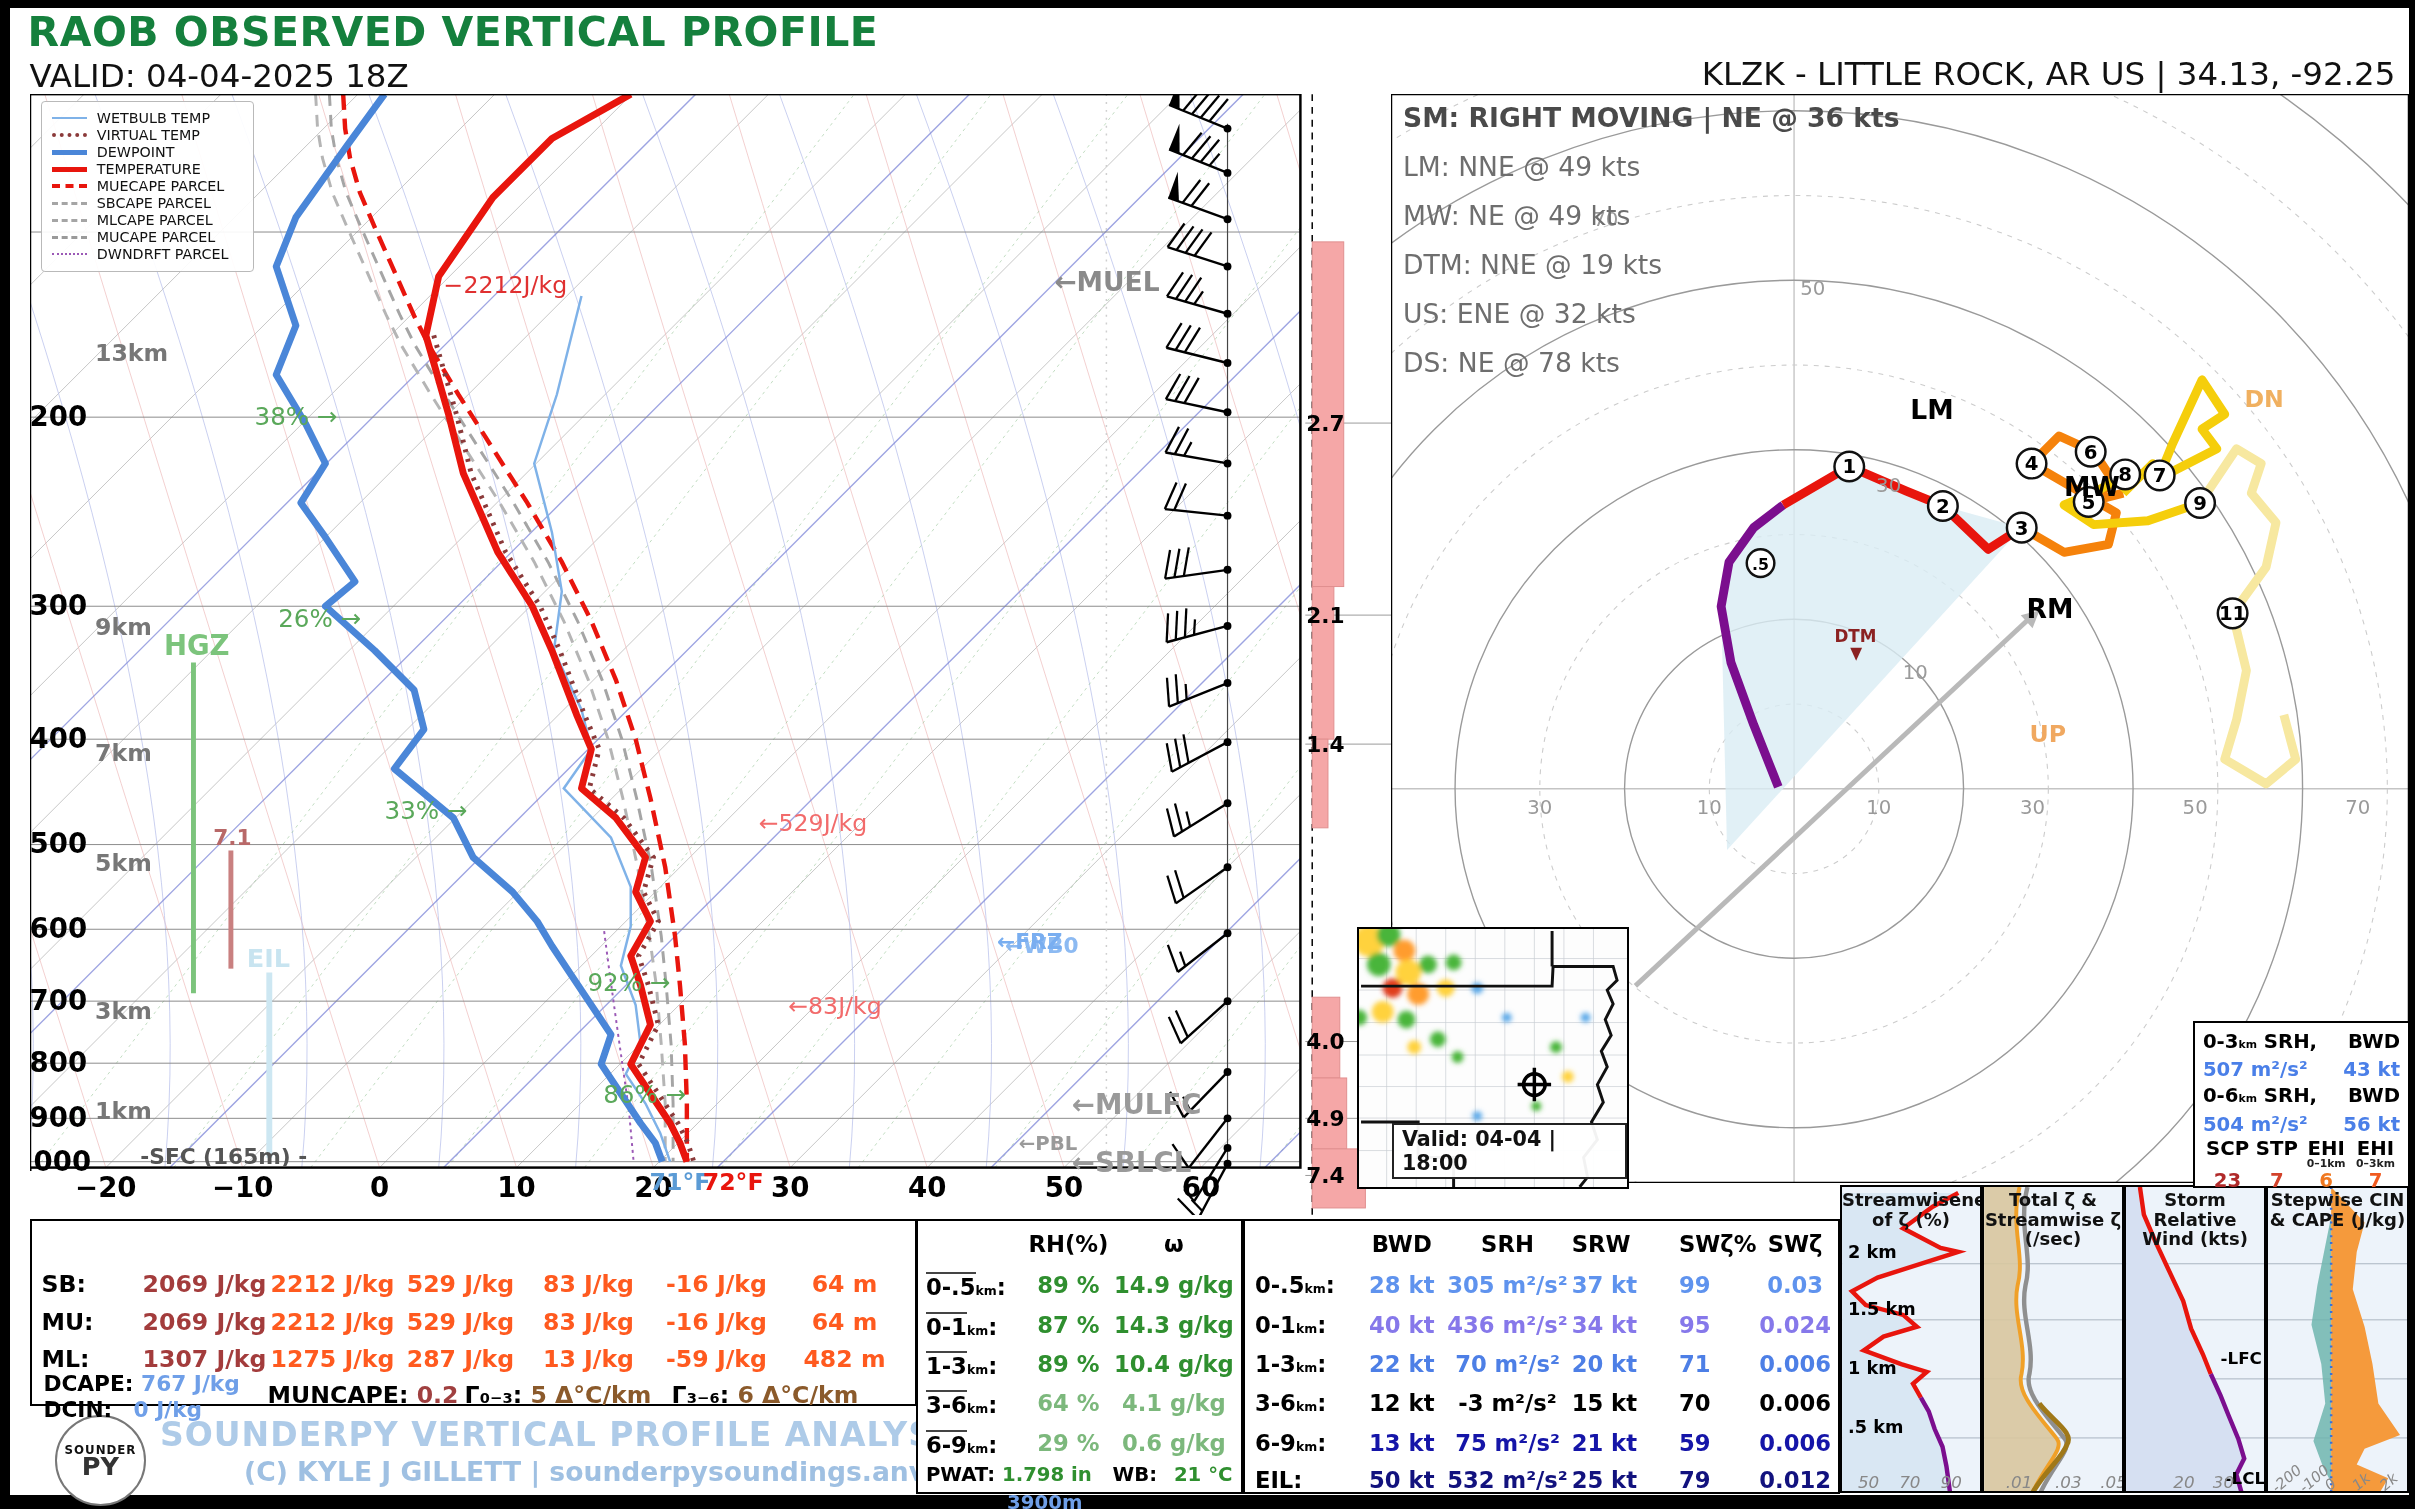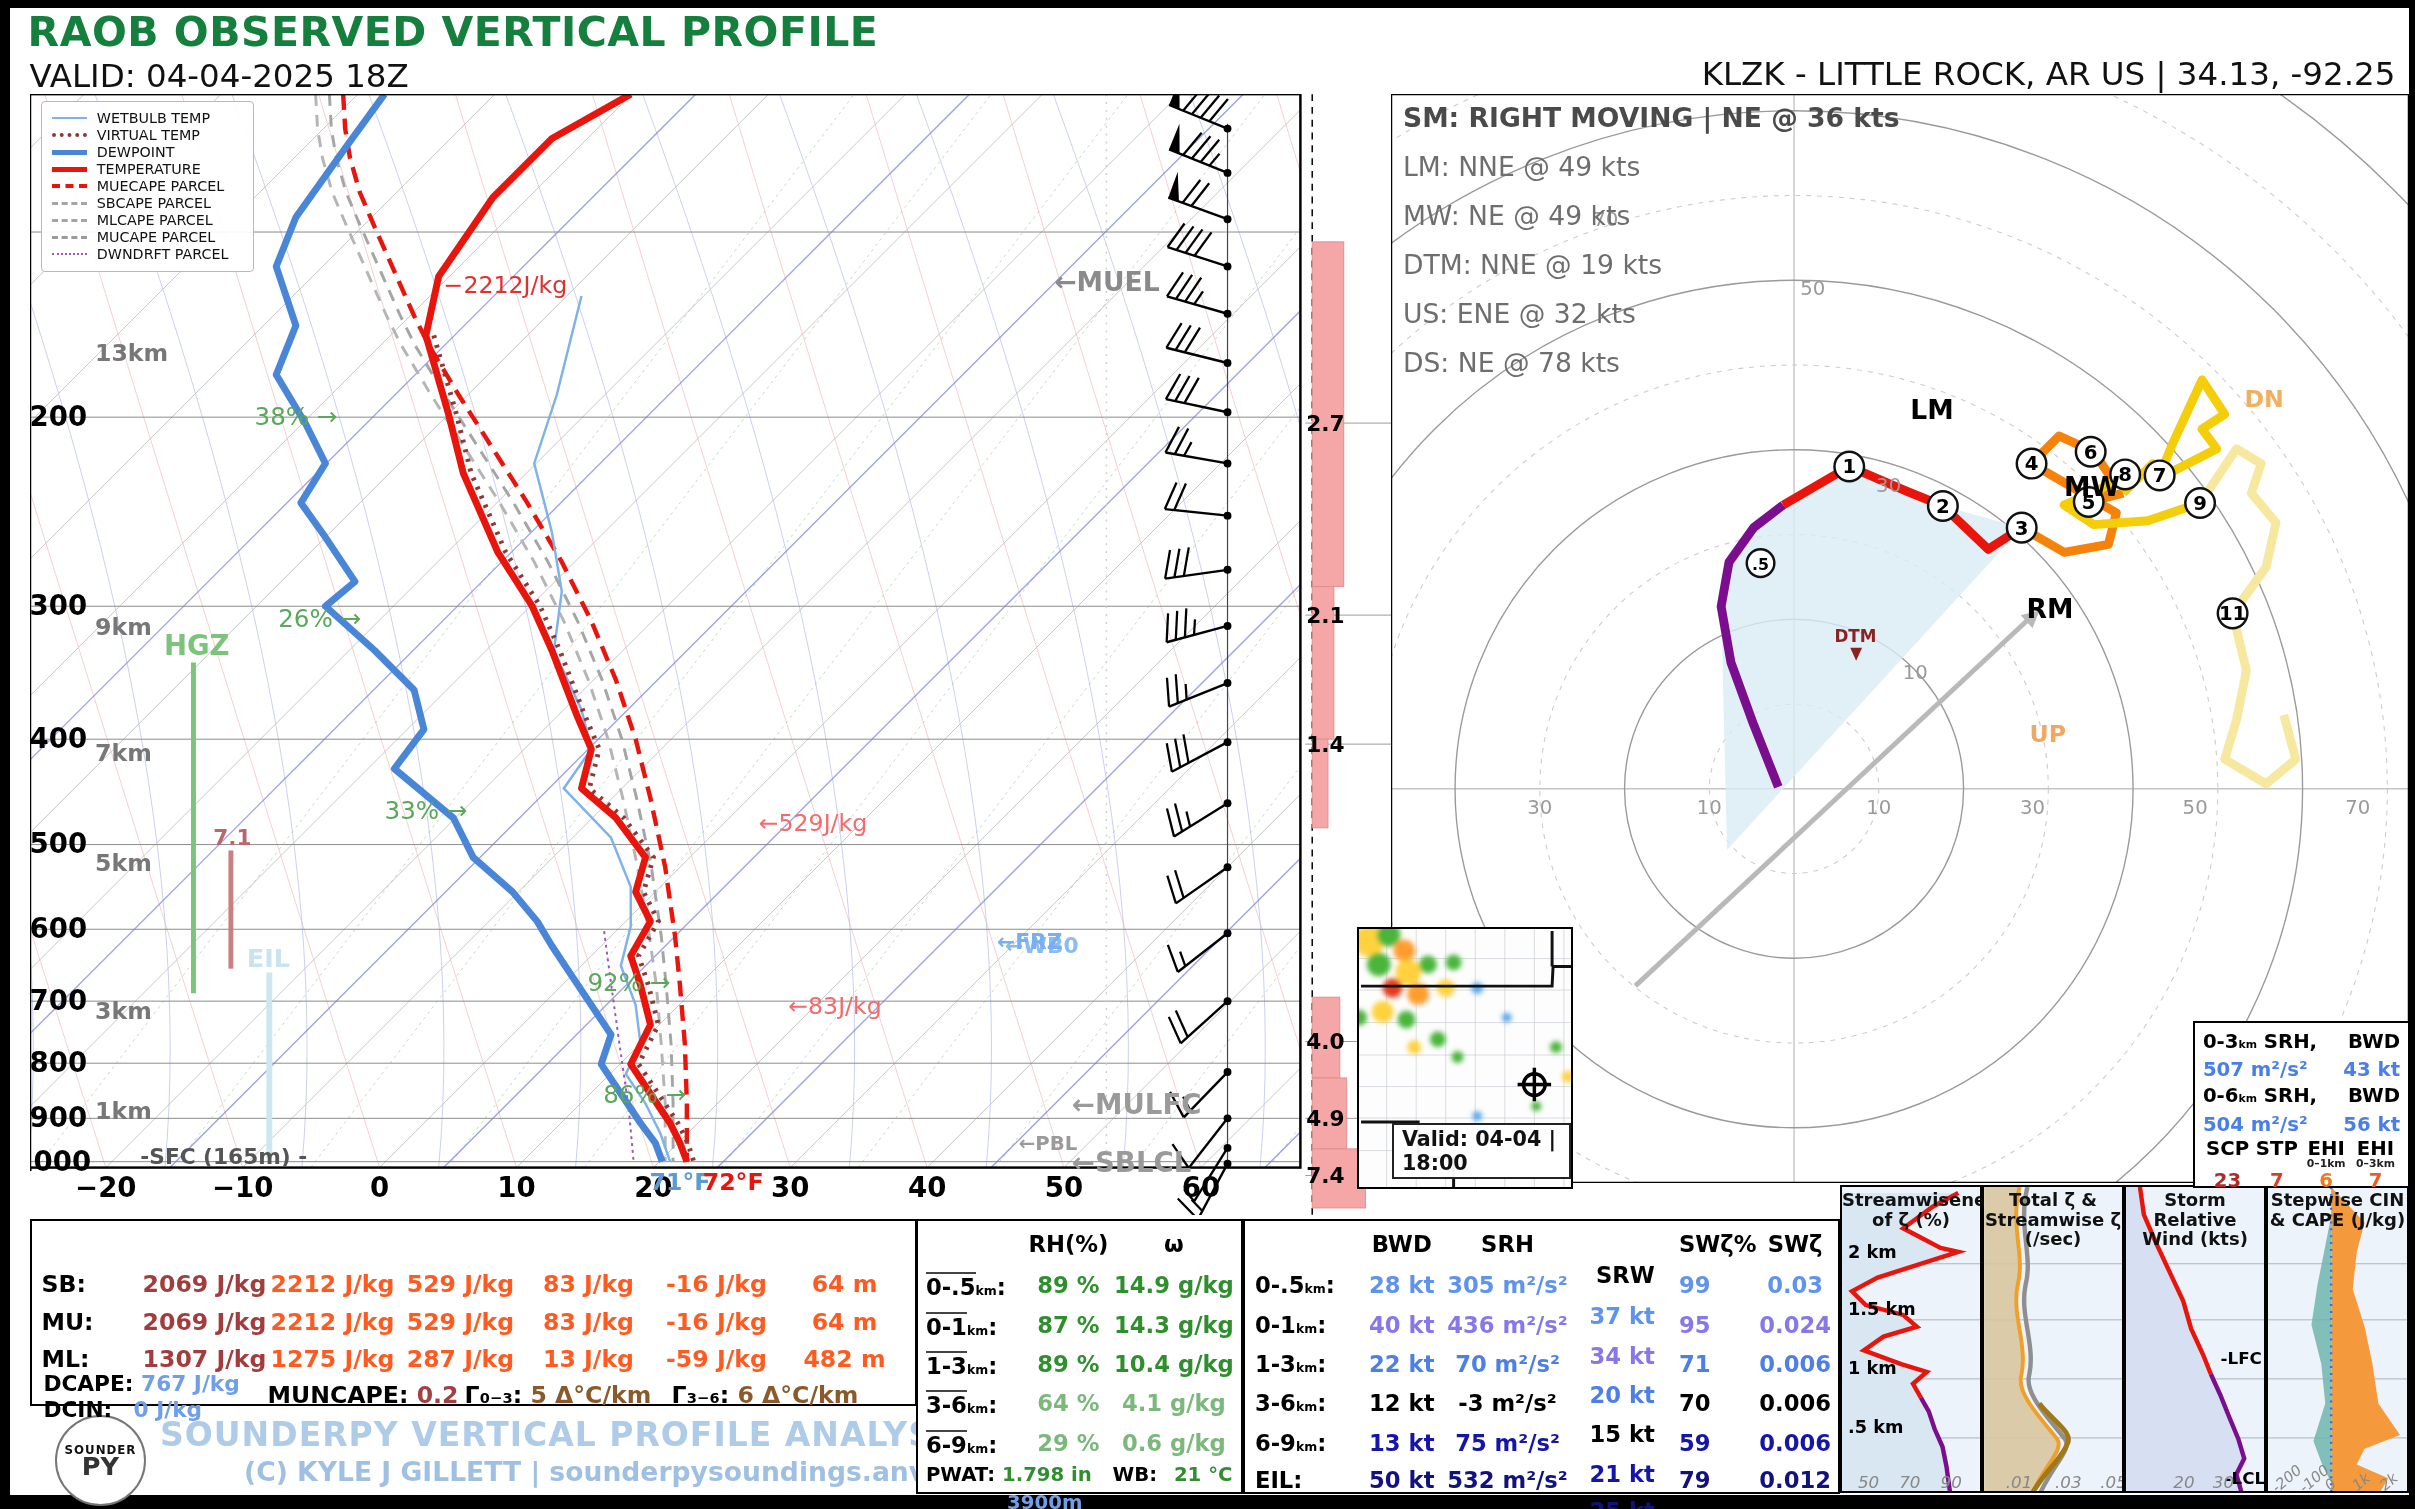--- a/index.html
+++ b/index.html
@@ -22,21 +22,21 @@
   .sw5{border-top:4.9px dashed #e8150d;}
   .sw6{border-top:3px dashed #a5a5a5;}
   .sw7{border-top:3.9px dashed #a5a5a5;}
   .sw8{border-top:3.9px dashed #9a9a9a;}
   .sw9{border-top:2px dotted #9b59b6;}
   svg text{font-family:"DejaVu Sans",sans-serif;}
   .smblock{left:1403px;top:102px;z-index:4;}
   .smline{font-size:26.6px;color:#6e6e6e;height:49px;}
   .smline.first{font-weight:bold;color:#4a4a4a;}
   
-  .radar{left:1357px;top:927px;width:216px;height:262px;border:2px solid #000;background:#fdfdfd;z-index:6;overflow:hidden;}
+  .radar{left:1357px;top:927px;width:272px;height:262px;border:2px solid #000;background:#fdfdfd;z-index:6;overflow:hidden;}
   .radar-valid{position:absolute;left:33px;bottom:7.9px;border:2px solid #222;background:rgba(255,255,255,.95);font-size:20.7px;font-weight:bold;padding:2px 7.9px;color:#111;}
   
   .srhbox{left:2193px;top:1021px;width:217px;height:167px;border:2px solid #000;background:#fff;z-index:7;padding:5.9px 7.9px 2px 7.9px;}
   .srhrow{display:flex;justify-content:space-between;font-size:19.7px;font-weight:bold;line-height:25.6px;}
   .srhrow .blue{color:#4a7fe8;}
   .srh4{display:flex;text-align:center;margin-top:2px;}
   .srh4 > div{flex:1;font-size:19.7px;font-weight:bold;line-height:19.7px;}
   .ehisub{font-size:10.8px;font-weight:bold;color:#222;line-height:9.9px;}
   .scpv{color:#b02a2a;} .stpv{color:#d2422a;} .ehi1v{color:#f07820;} .ehi3v{color:#f05a20;}
   .sub{font-size:.55em;font-weight:bold;}
@@ -55,21 +55,21 @@
   .mrow .rh{width:81px;text-align:center;}
   .mrow .w{width:126px;text-align:center;}
   .g-dark{color:#2f8f2f;} .g-light{color:#7cb87c;}
   .rng{display:inline-block;}
   .ovl .rng{border-top:2.5px solid #444;}
   .shear{left:1243px;top:1219px;width:597px;height:275px;}
   .srow{position:absolute;left:9.9px;display:flex;width:579px;font-weight:bold;font-size:22.7px;}
   .srow .lab{width:110px;text-align:left;color:#000;}
   .srow .c1{width:87px;text-align:center;}
   .srow .c2{width:134px;text-align:center;}
-  .srow .c3{width:87px;text-align:right;margin-top:31px;}
+  .srow .c3{width:87px;text-align:left;}
   .srow .c4{width:81px;margin-left:24px;}
   .srow .c5{width:81px;text-align:center;}
   .shr1{color:#5f93ee;} .shr2{color:#8678ea;} .shr3{color:#4d7fe6;}
   .shr4{color:#000000;} .shr5{color:#1515a8;} .shr6{color:#12127e;}
   
   .panel{position:absolute;top:1185px;height:308px;border:2px solid #000;background:#edf3fa;z-index:3;overflow:hidden;}
   .ptitle{position:absolute;top:3px;left:0;width:100%;text-align:center;font-size:18px;font-weight:bold;color:#111;line-height:19.7px;z-index:2;}
   .panel svg{position:absolute;left:0;top:0;}
   
   .flogo{left:55px;top:1415px;width:91px;height:91px;border:2px solid #777;border-radius:50%;background:#fff;text-align:center;z-index:2;}

